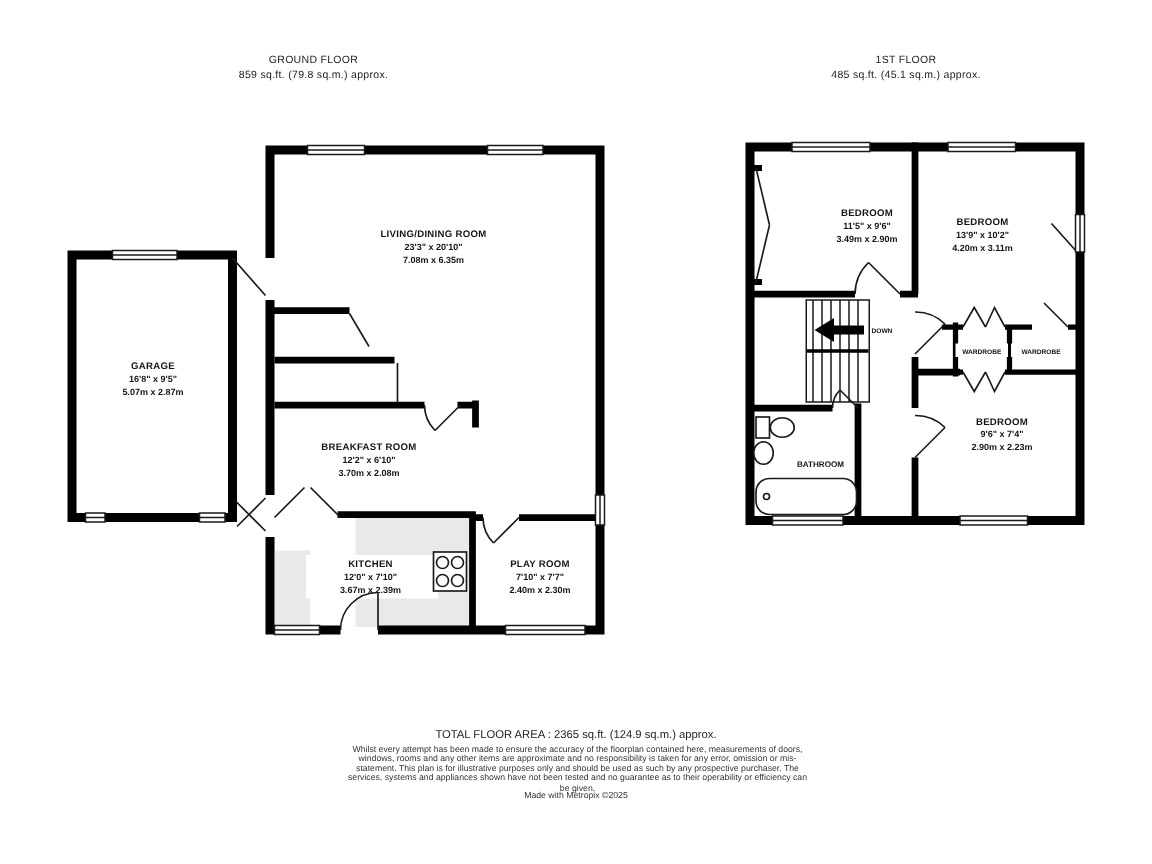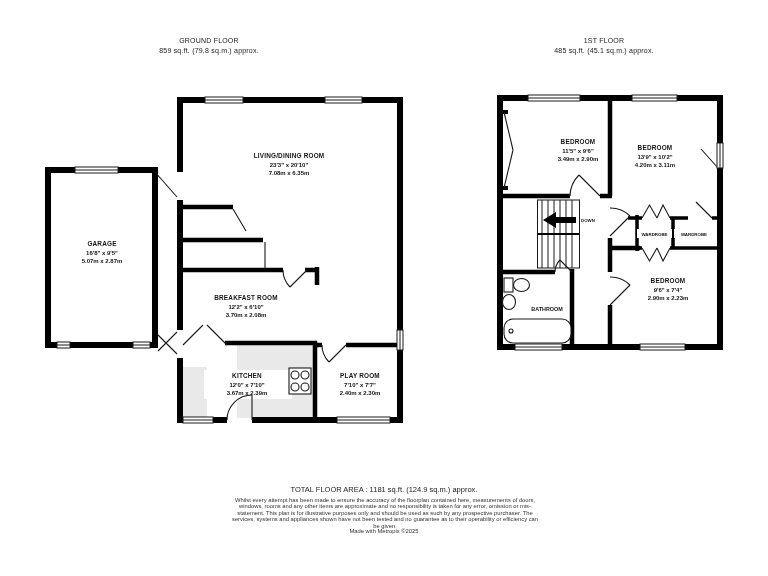--- a/index.html
+++ b/index.html
@@ -184,15 +184,15 @@
       <text class="room-dim" x="668" y="291.5">9'6" x 7'4"</text>
       <text class="room-dim" x="668" y="300">2.90m x 2.23m</text>
 
       <text class="tiny" x="547" y="311" style="font-size:5.4px">BATHROOM</text>
       <text class="tiny" x="654.5" y="236">WARDROBE</text>
       <text class="tiny" x="694" y="236">WARDROBE</text>
     </g>
   </g>
 </svg>
 
-<div class="abs" id="total-area">TOTAL FLOOR AREA : 1181 sq.ft. (124.9 sq.m.) approx.</div>
+<div class="abs" id="total-area">TOTAL FLOOR AREA : 2365 sq.ft. (124.9 sq.m.) approx.</div>
 <div class="abs" id="disclaimer">Whilst every attempt has been made to ensure the accuracy of the floorplan contained here, measurements of doors, windows, rooms and any other items are approximate and no responsibility is taken for any error, omission or mis-statement. This plan is for illustrative purposes only and should be used as such by any prospective purchaser. The services, systems and appliances shown have not been tested and no guarantee as to their operability or efficiency can be given.</div>
 <div class="abs" id="credit">Made with Metropix ©2025</div>
 
 </body></html>

